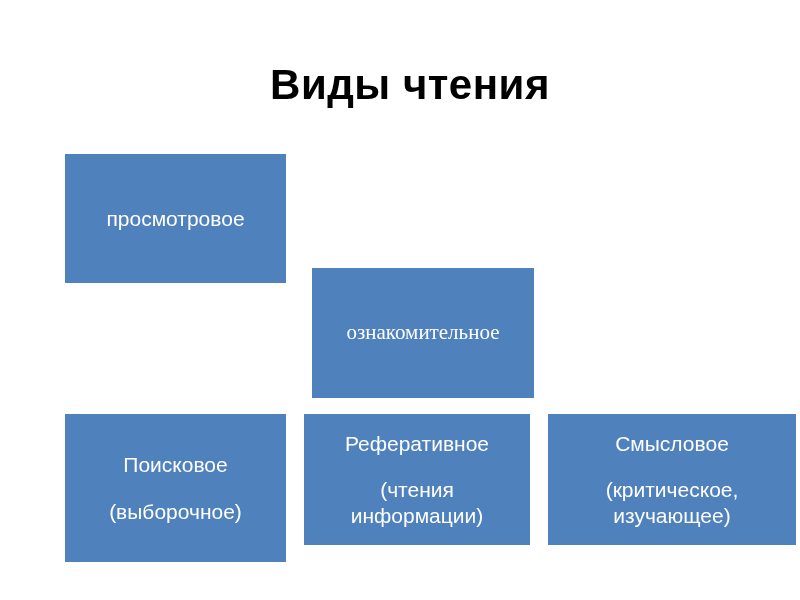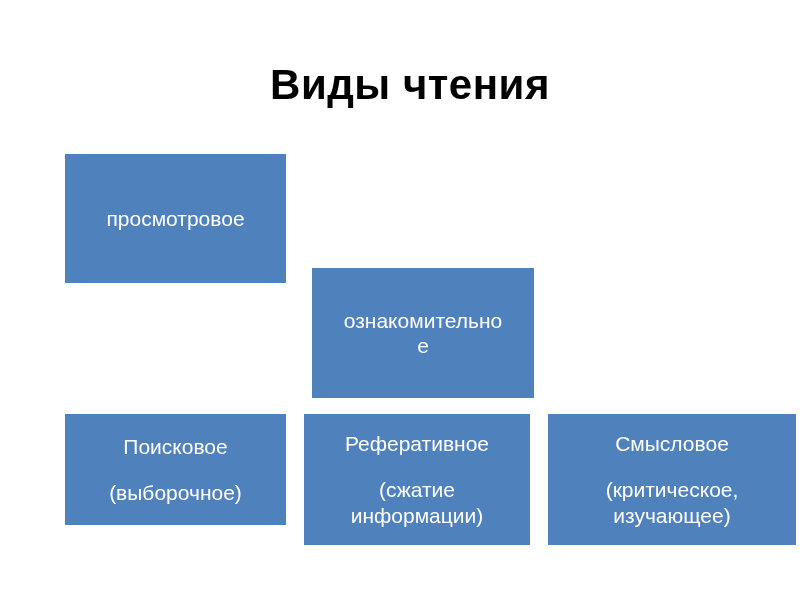--- a/index.html
+++ b/index.html
@@ -41,21 +41,21 @@
     .box .box-label,
     .box .box-sub {
       max-width: 205px;
     }
     .box .box-sub {
       margin-top: 11px;
     }
     
     .box-prosmotrovoye   { left: 55px;  top: 144px; width: 221px; height: 129px; }
     .box-oznakomitelnoye { left: 302px; top: 258px; width: 222px; height: 130px; }
-    .box-poiskovoye      { left: 55px;  top: 404px; width: 221px; height: 111px; }
+    .box-poiskovoye      { left: 55px;  top: 404px; width: 221px; height: 148px; }
     .box-referativnoye   { left: 294px; top: 404px; width: 226px; height: 131px; }
     .box-smyslovoye      { left: 538px; top: 404px; width: 248px; height: 131px; }
     
     .box-oznakomitelnoye .box-label {
       width: 172px;
       word-break: break-all;
     }
     .box-referativnoye .box-sub {
       max-width: 190px;
     }
@@ -64,32 +64,32 @@
 <body>
 
 <div class="slide" style="background: rgb(255, 255, 255);">
 
   <h1 class="slide-title" style="color: rgb(0, 0, 0);">Виды чтения</h1>
 
   <div class="box box-prosmotrovoye" style="background: rgb(79, 129, 189); color: rgb(255, 255, 255); justify-content: center;">
     <div class="box-label">просмотровое</div>
   </div>
 
-  <div class="box box-oznakomitelnoye" style="background: rgb(79, 129, 189); color: rgb(255, 255, 255);">
+  <div class="box box-oznakomitelnoye" style="background: rgb(79, 129, 189); color: rgb(255, 255, 255); font-family: Liberation Serif, serif;">
     <div class="box-label">ознакомительное</div>
   </div>
 
   <div class="box box-poiskovoye" style="background: rgb(79, 129, 189); color: rgb(255, 255, 255);">
     <div class="box-label">Поисковое</div>
     <div class="box-sub">(выборочное)</div>
   </div>
 
   <div class="box box-referativnoye" style="background: rgb(79, 129, 189); color: rgb(255, 255, 255);">
     <div class="box-label">Реферативное</div>
-    <div class="box-sub">(сжатие информации)</div>
+    <div class="box-sub">(чтения информации)</div>
   </div>
 
   <div class="box box-smyslovoye" style="background: rgb(79, 129, 189); color: rgb(255, 255, 255);">
     <div class="box-label">Смысловое</div>
     <div class="box-sub">(критическое, изучающее)</div>
   </div>
 
 </div>
 
 </body></html>

